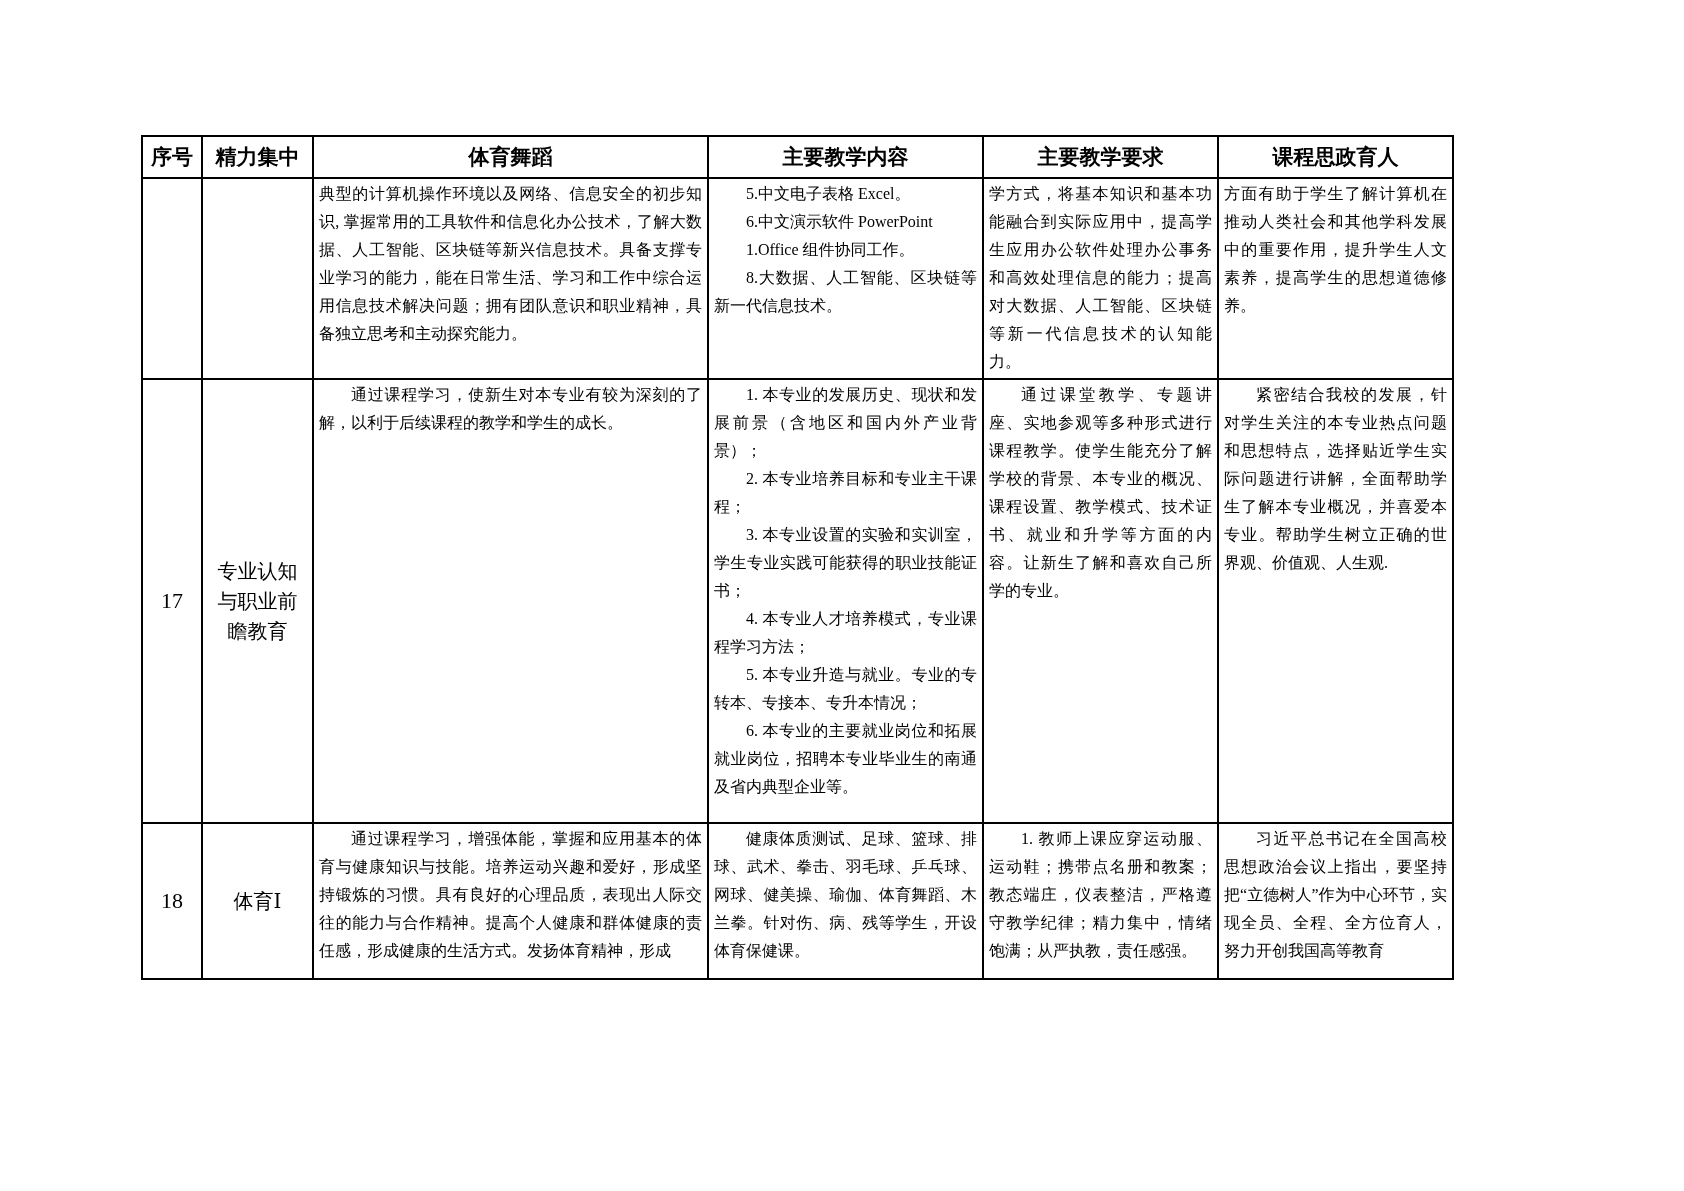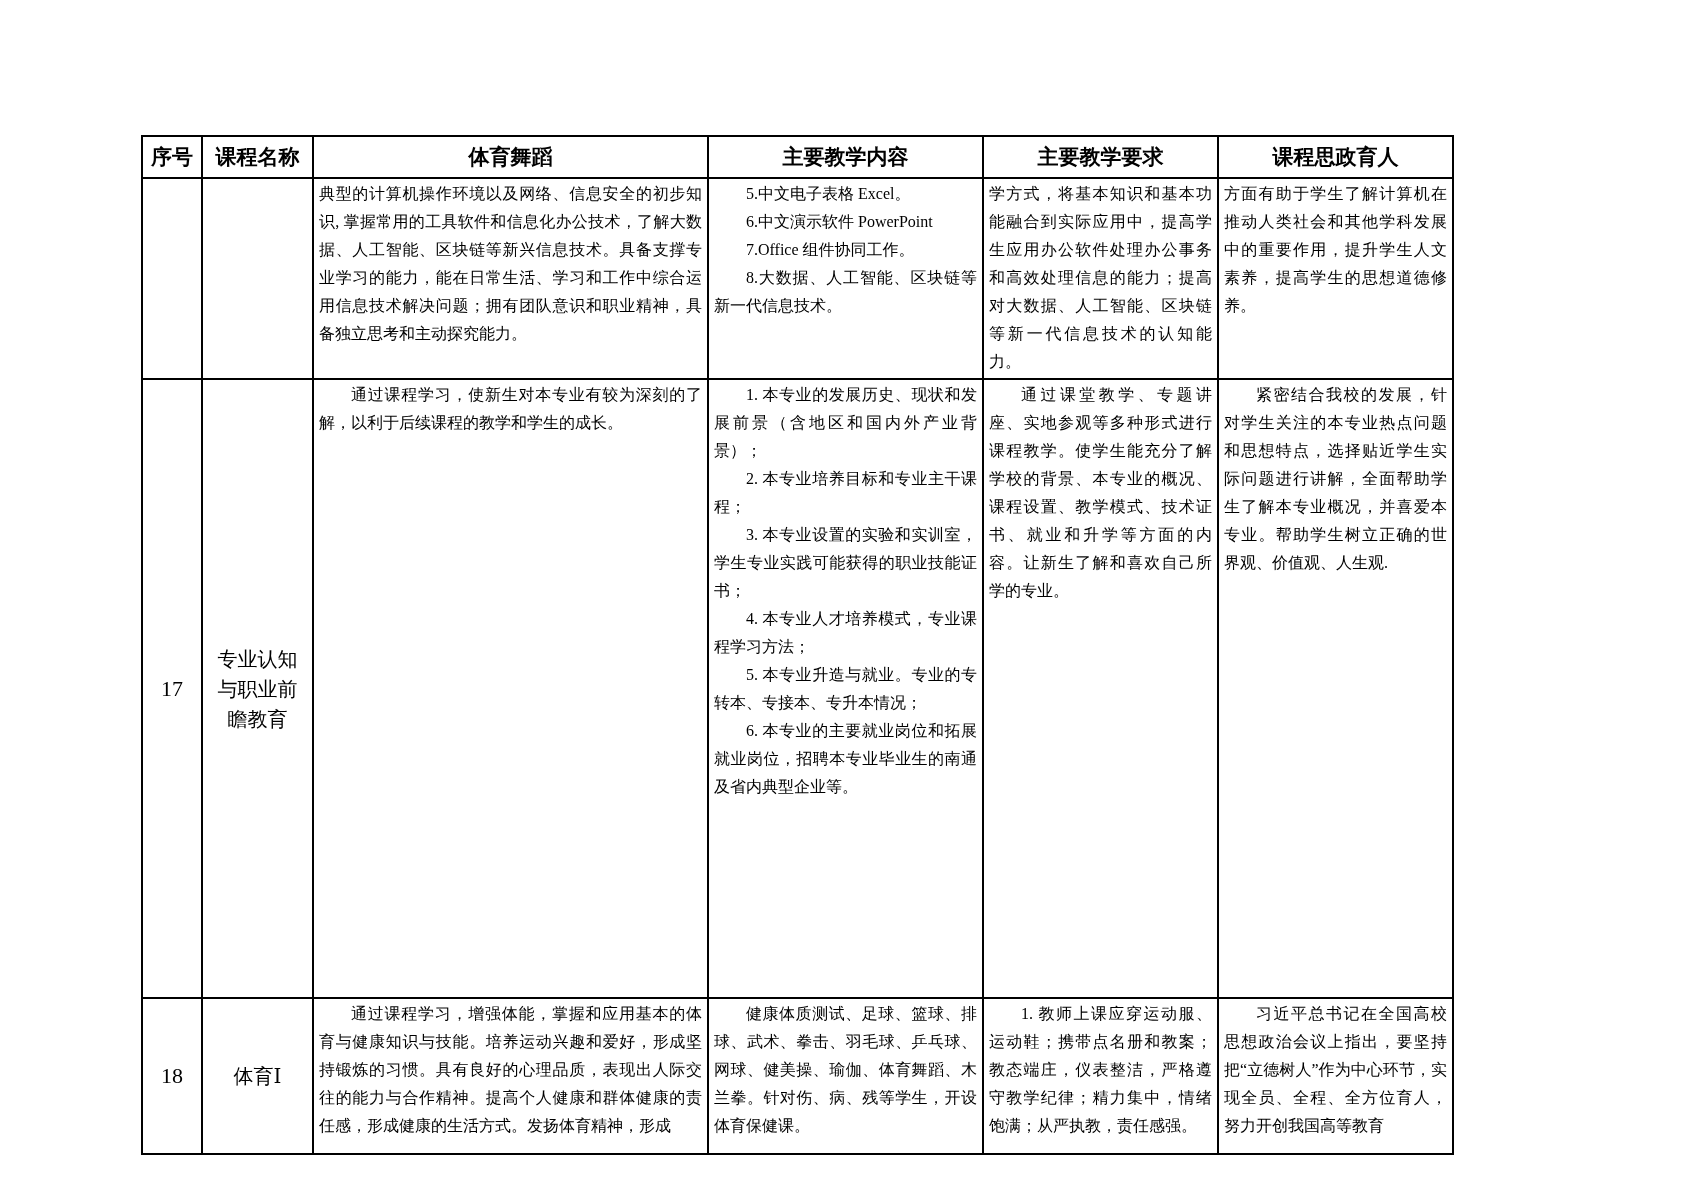--- a/index.html
+++ b/index.html
@@ -31,21 +31,21 @@
     font-weight: bold;
     font-size: 21px;
     text-align: center;
     height: 42px;
     padding: 0 2px;
   }
   .course-table td { padding: 1px 5px; }
   td.text-cell { vertical-align: top; }
   .clip { overflow: hidden; }
   .h-a { height: 197px; }
-  .h-b { height: 615px; }
+  .h-b { height: 440px; }
   .h-c { height: 152px; }
   .para {
     font-size: 16px;
     line-height: 28px;
     text-align: justify;
     text-justify: inter-character;
   }
   .para.indent { text-indent: 2em; }
   .seq-cell { text-align: center; font-size: 22px; }
   .name-cell { text-align: center; font-size: 20px; }
@@ -74,21 +74,21 @@
       <col style="width:60px">
       <col style="width:111px">
       <col style="width:395px">
       <col style="width:275px">
       <col style="width:235px">
       <col style="width:235px">
     </colgroup>
     <thead>
       <tr>
         <th>序号</th>
-        <th>课程名称</th>
+        <th>精力集中</th>
         <th>体育舞蹈</th>
         <th>主要教学内容</th>
         <th>主要教学要求</th>
         <th>课程思政育人</th>
       </tr>
     </thead>
     <tbody>
 
       <tr>
         <td class="seq-cell">
@@ -99,21 +99,21 @@
         </td>
         <td class="text-cell">
           <div class="clip h-a">
             <p class="para">典型的计算机操作环境以及网络、信息安全的初步知识, 掌握常用的工具软件和信息化办公技术，了解大数据、人工智能、区块链等新兴信息技术。具备支撑专业学习的能力，能在日常生活、学习和工作中综合运用信息技术解决问题；拥有团队意识和职业精神，具备独立思考和主动探究能力。</p>
           </div>
         </td>
         <td class="text-cell">
           <div class="clip h-a">
             <p class="para indent">5.中文电子表格 Excel。</p>
             <p class="para indent">6.中文演示软件 PowerPoint</p>
-            <p class="para indent">7.Office 组件协同工作。</p>
+            <p class="para indent">1.Office 组件协同工作。</p>
             <p class="para indent">8.大数据、人工智能、区块链等新一代信息技术。</p>
           </div>
         </td>
         <td class="text-cell">
           <div class="clip h-a">
             <p class="para">学方式，将基本知识和基本功能融合到实际应用中，提高学生应用办公软件处理办公事务和高效处理信息的能力；提高对大数据、人工智能、区块链等新一代信息技术的认知能力。</p>
           </div>
         </td>
         <td class="text-cell">
           <div class="clip h-a">

